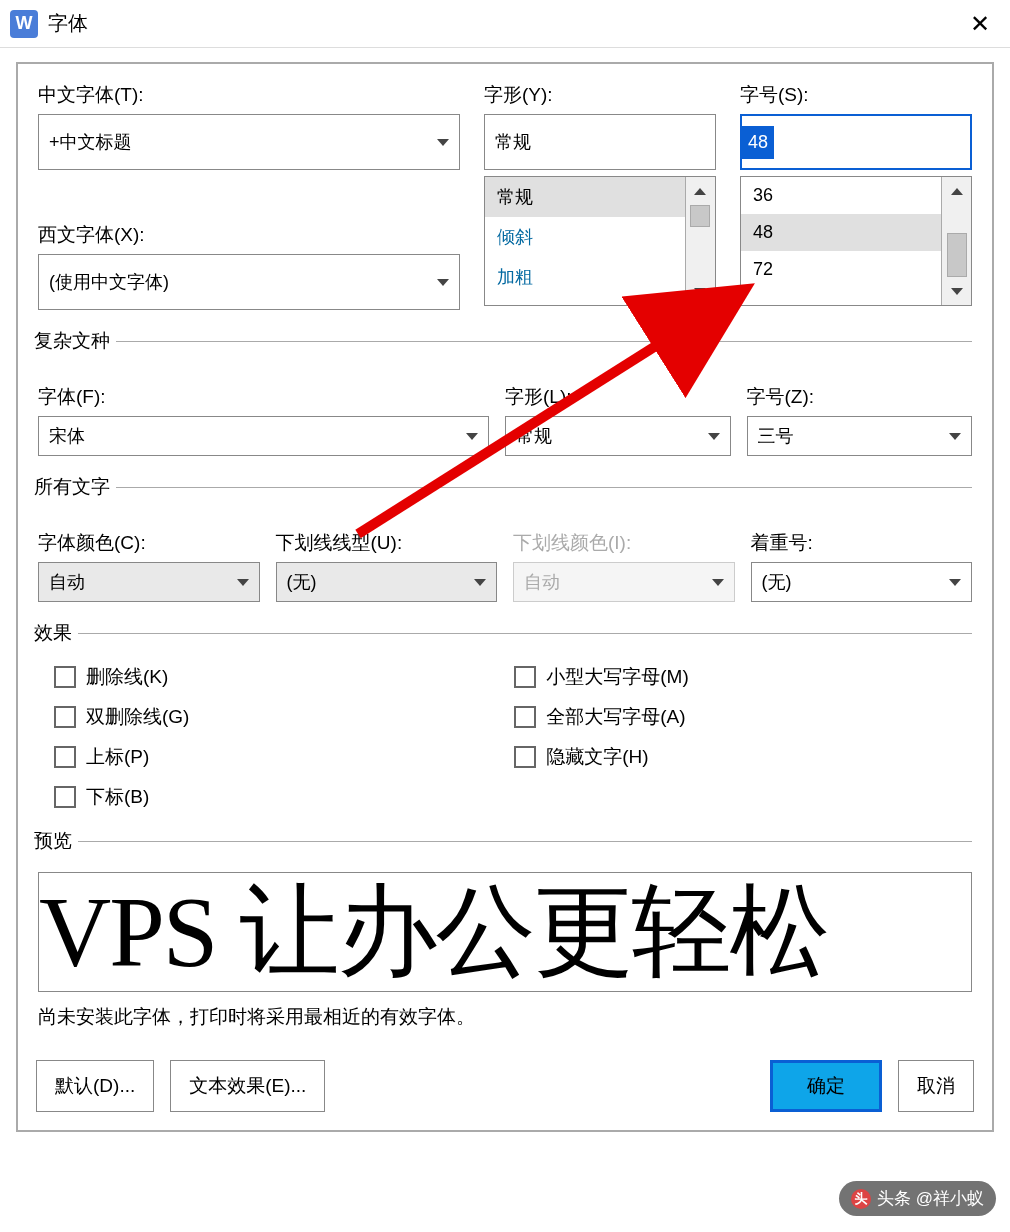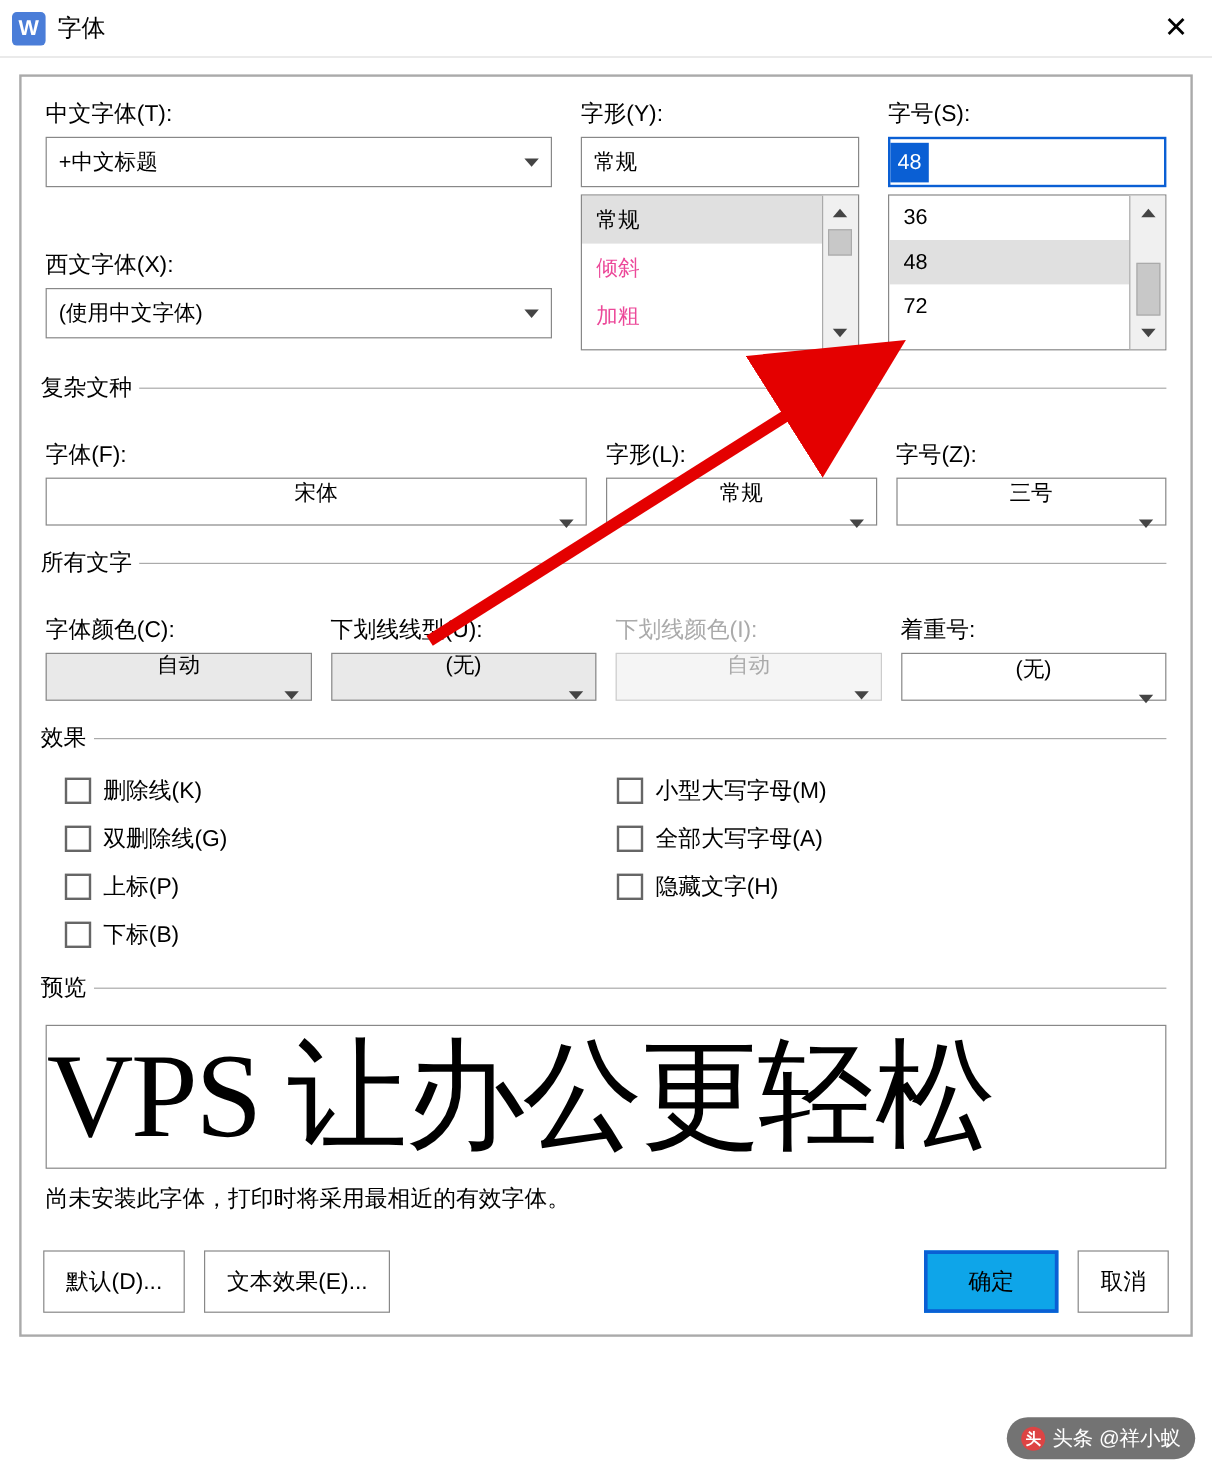--- a/index.html
+++ b/index.html
@@ -61,21 +61,21 @@
     padding: 18px 20px 10px 20px;
   }
   .row {
     display: flex;
     gap: 24px;
     margin-bottom: 12px;
   }
   .col { flex:1; display:flex; flex-direction:column; gap:6px; }
   label { font-size: 19px; }
   .combo, .textbox {
-    height: 42px;
+    height: 56px;
     border: 1px solid #888;
     display: flex;
     align-items: center;
     padding: 0 10px;
     background: #fff;
     position: relative;
     cursor: pointer;
   }
   .combo .caret, .dd .caret {
     margin-left: auto;
@@ -89,21 +89,21 @@
     background: #0a5fd4; color:#fff; padding: 6px 6px; display:inline-block;
   }
   .listbox {
     border: 1px solid #888;
     height: 130px;
     display:flex;
   }
   .list-items { flex:1; overflow:hidden; }
   .list-items .item { padding: 8px 12px; cursor:pointer; }
   .list-items .item.sel { background: #e0e0e0; }
-  .list-items .item.muted { color:#ec4899; }
+  .list-items .item.muted { color:#0369a1; }
   .vscroll {
     width: 30px;
     border-left: 1px solid #aaa;
     background: #f0f0f0;
     display: flex; flex-direction: column; align-items: center;
     justify-content: space-between;
   }
   .vscroll .arrow { width:100%; height:28px; display:flex;align-items:center;justify-content:center; cursor:pointer;}
   .vscroll .arrow::before {
     content:""; width:0;height:0;border-left:6px solid transparent;border-right:6px solid transparent;
@@ -128,26 +128,25 @@
   }
   .col4 { flex:1; display:flex; flex-direction:column; gap:6px;}
   .dd {
     height: 40px;
     border:1px solid #888;
     background:#e9e9e9;
     display:flex; align-items:center; padding:0 10px; cursor:pointer;
     justify-content: flex-end;
     gap:10px;
     position:relative;
-    flex-direction:column;
   }
   .dd.plain { background:#fff; justify-content:flex-start;}
   .dd.plain .caret { margin-left:auto;}
   .dd.disabled { color:#aaa; background:#f5f5f5; border-color:#ccc;}
-  .dd .txt { flex:1; text-align:center;}
+  .dd .txt { flex:1; text-align:left;}
   .dd.plain .txt { text-align:left;}
   .muted-label { color:#aaa; }
 
   .effects {
     display:flex; flex-wrap:wrap; gap:12px 40px; margin-top:4px;
   }
   .effects .colL, .effects .colR {
     display:flex; flex-direction:column; gap:14px; flex: 0 0 45%;
   }
   .chk {

